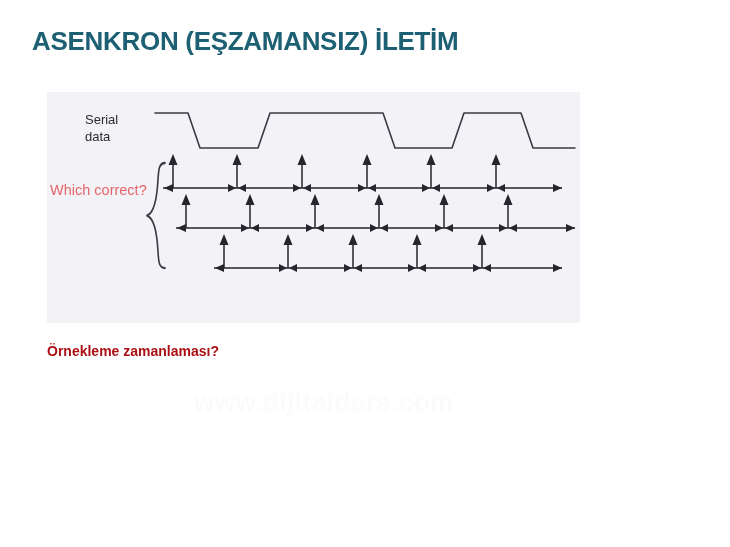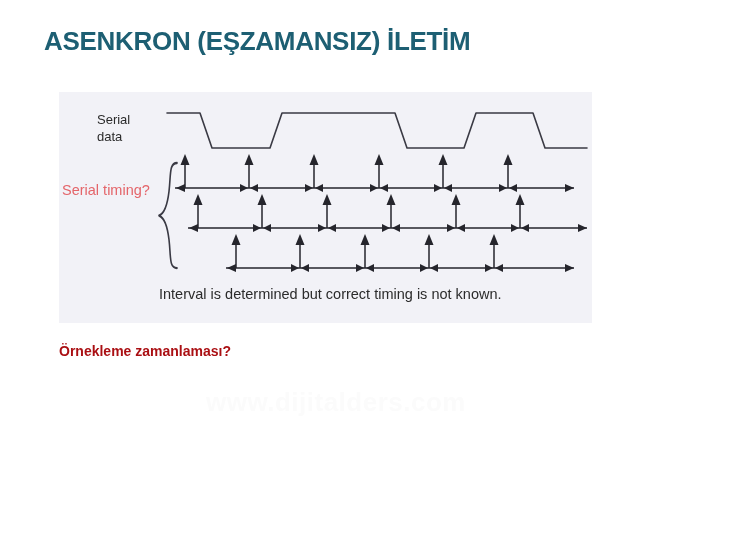--- a/index.html
+++ b/index.html
@@ -15,21 +15,20 @@
     font-family: "Liberation Sans", sans-serif;
   }
 
   
   #slide {
     position: absolute;
     left: 0; top: 0;
     width: 658px;
     height: 547px;
     background: #ffffff;
-    margin-left: 12px;
   }
 
   
   #slide-title {
     position: absolute;
     left: 32px;
     top: 26px;
     font-size: 26px;
     font-weight: bold;
     color: #1d5f73;
@@ -214,22 +213,21 @@
         <polygon points="371,176 379,172 379,180" stroke="none"></polygon>
         <polygon points="434,176 426,172 426,180" stroke="none"></polygon>
         <polygon points="436,176 444,172 444,180" stroke="none"></polygon>
         <polygon points="515,176 506,172 506,180" stroke="none"></polygon>
       </g>
     </svg>
 
     <div id="serial-data-label" class="fig-label">Serial
 data</div>
 
-    <div id="which-timing-label">Serial timing?</div>
-
-    <div id="figure-caption">Interval is determined but correct timing is not known.</div>
+    <div id="which-timing-label">Which correct?</div>
+
   </div>
 
   <div id="turkish-question">Örnekleme zamanlaması?</div>
 
   <div id="watermark">www.dijitalders.com</div>
 
 </div>
 
 </body></html>

